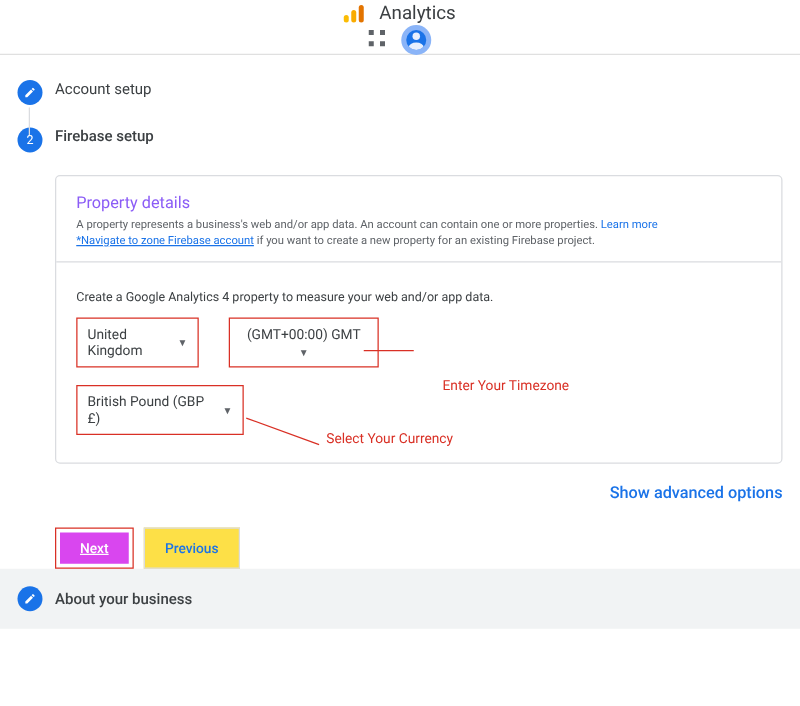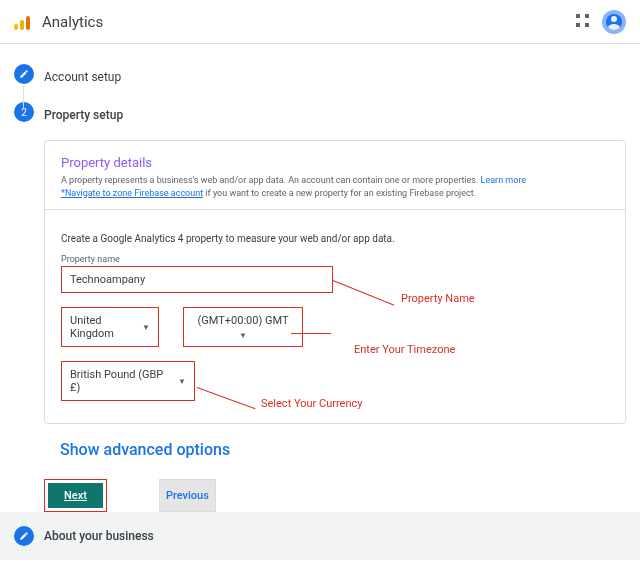--- a/index.html
+++ b/index.html
@@ -1,32 +1,32 @@
 <!DOCTYPE html>
 <html><head>
   <meta charset="utf-8">
   <style>
     * { box-sizing: border-box; margin: 0; padding: 0; font-family: Roboto, 'Helvetica Neue', Arial, sans-serif; }
     body { width: 640px; height: 565px; background: #fff; overflow: hidden; }
     
     
-    .header { height: 44px; display: flex; align-items: center; padding: 0 14px; border-bottom: 1px solid #e0e0e0; justify-content: space-between; }
+    .header { height: 44px; display: flex; align-items: center; padding: 0 14px; border-bottom: 1px solid #e0e0e0; justify-content: space-between; flex-direction: column; }
     .header-left { display: flex; align-items: center; gap: 8px; }
     .header-title { font-size: 15px; color: #3c4043; font-weight: 400; }
     .header-right { display: flex; align-items: center; gap: 10px; }
     .apps-icon { width: 16px; height: 16px; display: grid; grid-template-columns: repeat(2,1fr); grid-template-rows: repeat(2,1fr); gap: 2px; }
     .apps-icon span { background: #5f6368; width: 4px; height: 4px; display:block; }
     .avatar { width: 24px; height: 24px; border-radius: 50%; background: #8ab4f8; display: flex; align-items: center; justify-content: center; }
     .avatar-inner { width: 16px; height: 16px; border-radius: 50%; background: #1a73e8; position: relative; overflow:hidden; }
     .avatar-inner::before { content:''; position:absolute; width:6px;height:6px;border-radius:50%;background:#e8f0fe;top:2px;left:5px;}
     .avatar-inner::after { content:''; position:absolute; width:12px;height:8px;border-radius:50% 50% 0 0;background:#e8f0fe;bottom:-2px;left:2px;}
     
     
     .content { padding: 20px 14px 0 14px; }
-    .step-row { display: flex; align-items: flex-end; gap: 10px; margin-bottom: 18px; }
+    .step-row { display: flex; align-items: flex-start; gap: 10px; margin-bottom: 18px; }
     .step-circle { width: 20px; height: 20px; border-radius: 50%; background: #1a73e8; color: #fff; display: flex; align-items: center; justify-content: center; font-size: 10px; flex-shrink: 0; }
     .step-row.with-line { position: relative; }
     .step-row.with-line::after { content:''; position:absolute; left:9px; top:22px; width:1px; height:22px; background:#dadce0; }
     .step-title { font-size: 12px; color: #3c4043; font-weight: 500; }
     .step-row.done .step-title { font-weight: 400; color: #3c4043; }
     
     
     .card-area { margin-left: 30px; }
     .card { border: 1px solid #dadce0; border-radius: 4px; padding: 14px 16px 18px 16px; margin-bottom: 16px; }
     .card-title { font-size: 13px; color: #8b5cf6; margin-bottom: 4px; font-weight: 400; }
@@ -39,27 +39,27 @@
     .field-label { font-size: 9px; color: #5f6368; margin-bottom: 2px; }
     .hollow-input { border: 1px solid #dadce0; padding: 6px 8px; font-size: 11px; color: #3c4043; background: #fff; cursor: text; }
     .red-box { border: 1.5px solid #d93025 !important; }
     .row-gap { display: flex; gap: 24px; }
     
     .select-box { cursor: pointer; display: flex; align-items: center; gap: 4px; }
     .caret { font-size: 8px; color: #5f6368; }
     
     .note { font-size: 9px; color: #5f6368; margin-top: 6px; }
     
-    .adv-link { font-size: 16px; color: #1a73e8; cursor: pointer; margin-left: 16px; font-weight: 500; }
+    .adv-link { font-size: 13px; color: #1a73e8; cursor: pointer; margin-left: 16px; font-weight: 500; text-align: right; }
     
     
     .nav-btns { display: flex; gap: 8px; margin-top: 20px; }
     .next-wrap { border: 1.5px solid #d93025; padding: 3px; }
-    .btn-next { background: #0f766e; color: #fff; font-size: 11px; padding: 6px 16px; border: none; cursor: pointer; font-weight: 500; text-decoration: underline; }
-    .btn-prev { border: 1px solid #dadce0; background: #e5e5e5; color: #1a73e8; font-size: 11px; padding: 8px 6px; cursor: pointer; font-weight: 500; margin-left: 44px; }
+    .btn-next { background: #d946ef; color: #fff; font-size: 11px; padding: 6px 16px; border: none; cursor: pointer; font-weight: 500; text-decoration: underline; }
+    .btn-prev { border: 1px solid #dadce0; background: #fde047; color: #1a73e8; font-size: 11px; padding: 8px 16px; cursor: pointer; font-weight: 500; }
     
     
     .annot-row { position: relative; margin-bottom: 14px; }
     .annot-line { position: absolute; border-top: 1px solid #d93025; }
     .annot-line.diag { transform-origin: left center; }
     .annot-label { position: absolute; font-size: 11px; color: #d93025; white-space: nowrap; }
     
     
     .footer-step { background: #f1f3f4; padding: 14px; display: flex; align-items: center; gap: 10px; }
     .footer-step .step-circle { background: #1a73e8; }
@@ -102,53 +102,47 @@
           <path d="M3 17.25V21h3.75l11-11-3.75-3.75-11 11zM20.71 7.04a1 1 0 0 0 0-1.41l-2.34-2.34a1 1 0 0 0-1.41 0L15.13 5.12l3.75 3.75 1.83-1.83z"></path>
         </svg>
     </div>
     <span class="step-title">Account setup</span>
   </div>
 
   <div class="step-row">
     <div class="step-circle">
         <span>2</span>
       </div>
-    <span class="step-title">Property setup</span>
+    <span class="step-title">Firebase setup</span>
   </div>
 
   <div class="card-area">
     <div class="card">
       <div class="card-title">Property details</div>
       <div class="card-desc">
         <span>A property represents a business's web and/or app data. An account can contain one or more properties. </span><a href="#">Learn more</a><br>
         <a href="#" class="uline">*Navigate to zone Firebase account</a><span> if you want to create a new property for an existing Firebase project.</span>
       </div>
       <hr>
       <div class="card-sub">Create a Google Analytics 4 property to measure your web and/or app data.</div>
 
-      <div class="annot-row">
-        <div class="field-label">Property name</div>
-        <div class="hollow-input red-box" style="width:272px;"><span>Technoampany</span></div>
-        <div class="annot-line diag" style="left:272px; top:26px; width:66px; transform:rotate(22deg);"></div>
-        <div class="annot-label" style="left:340px; top:38px;">Property Name</div>
-      </div>
 
       <div class="annot-row">
         <div class="row-gap">
           <div class="hollow-input red-box select-box" style="width:98px;">
             <span>United Kingdom</span>
               <span class="caret">▼</span>
           </div>
           <div class="hollow-input red-box select-box" style="width:120px;flex-direction:column;">
             <span>(GMT+00:00) GMT</span>
               <span class="caret">▼</span>
           </div>
         </div>
         <div class="annot-line" style="left:230px; top:26px; width:40px;"></div>
-        <div class="annot-label" style="left:274px; top:36px;padding-left:19px;">Enter Your Timezone</div>
+        <div class="annot-label" style="left:274px; top:48px;padding-left:19px;">Enter Your Timezone</div>
       </div>
 
       <div class="annot-row" style="margin-bottom:4px;">
         <div class="hollow-input red-box select-box" style="width:134px;">
           <span>British Pound (GBP £)</span>
             <span class="caret">▼</span>
         </div>
         <div class="annot-line diag" style="left:136px; top:26px; width:62px; transform:rotate(20deg);"></div>
         <div class="annot-label" style="left:200px; top:36px;">Select Your Currency</div>
       </div>

